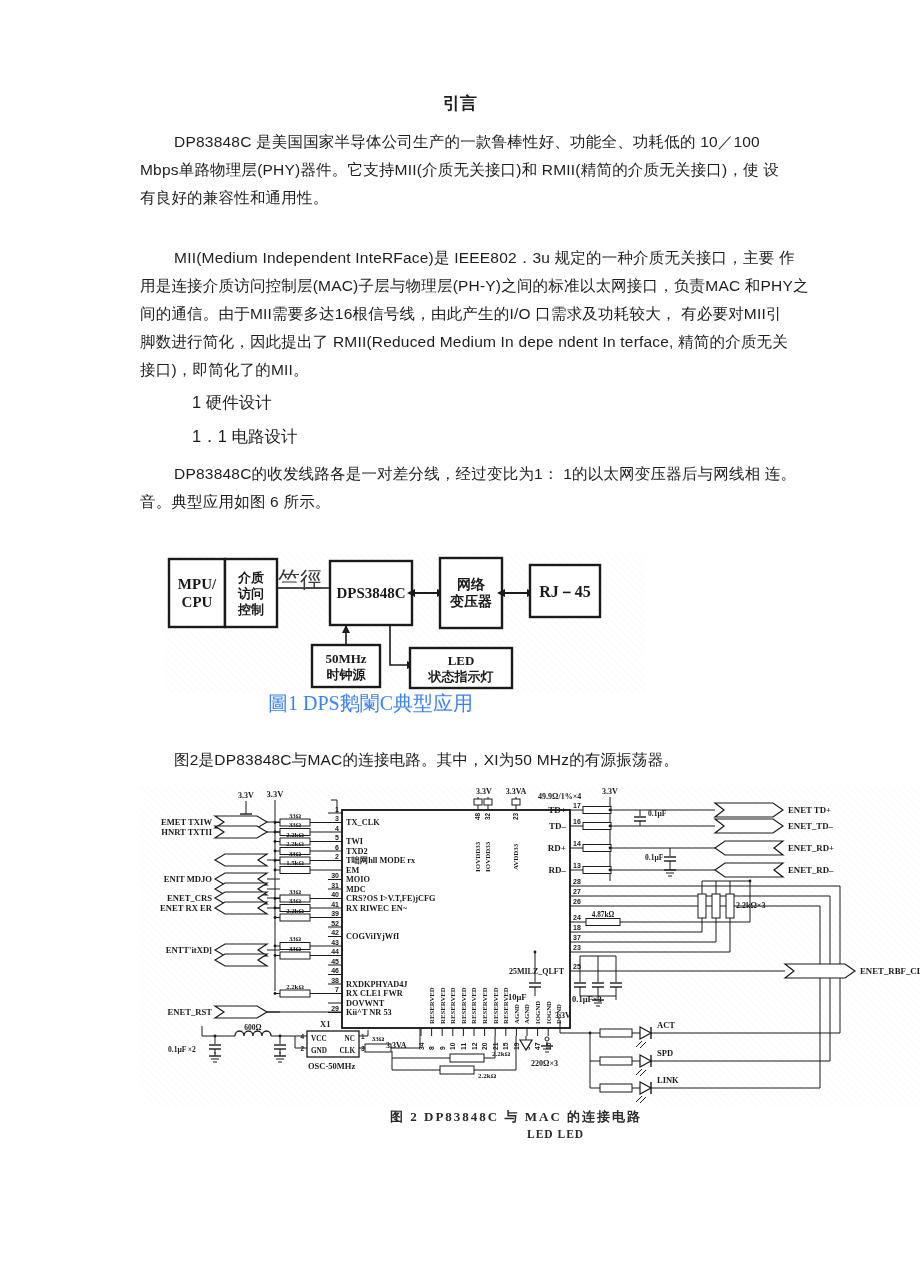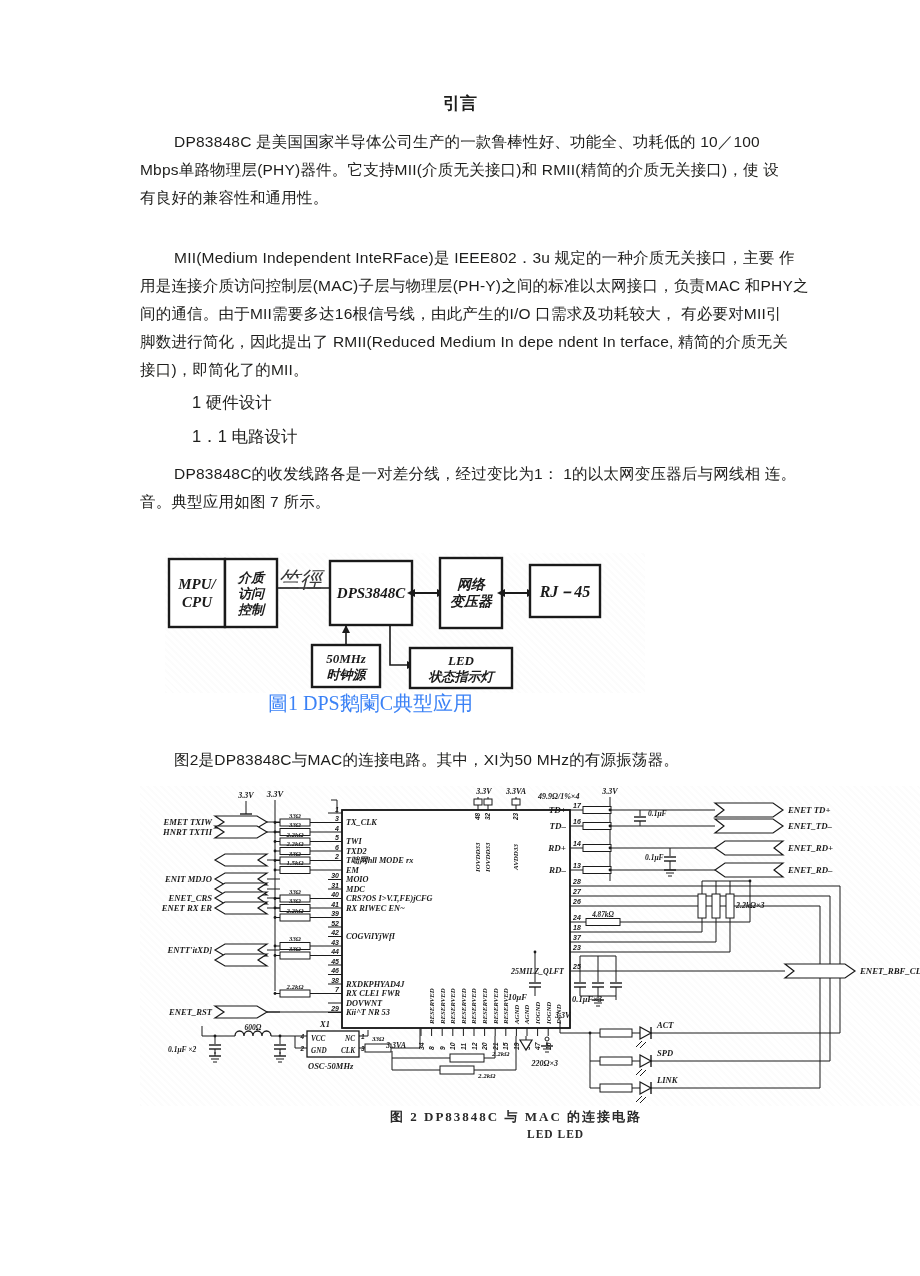--- a/index.html
+++ b/index.html
@@ -5,21 +5,21 @@
   html,body{margin:0;padding:0;background:#fff;}
   .page{position:relative;width:920px;height:1276px;background:#fff;overflow:hidden;
         font-family:"Liberation Sans","DejaVu Sans",sans-serif;color:#1d1d1b;border-radius:24px;}
   .doc-title{position:absolute;left:140px;top:92px;width:640px;text-align:center;
              font-size:17px;font-weight:700;}
   .para{position:absolute;left:140px;width:655px;font-size:15.5px;line-height:28px;}
   .tline{white-space:nowrap;letter-spacing:.2px;}
   .tline.ind{text-indent:2.2em;}
   .heading{position:absolute;left:172px;font-size:16.5px;font-weight:400;margin-left:20px;}
   .figwrap{position:absolute;background:
-     repeating-linear-gradient(45deg, rgba(60,60,60,0.015) 0 2px, transparent 2px 5px); font-style: italic;}
+     repeating-linear-gradient(45deg, rgba(60,60,60,0.015) 0 2px, transparent 2px 5px);}
   .fig-caption1{position:absolute;left:268px;top:690px;
      font-family:"Liberation Serif","DejaVu Serif",serif;font-size:20px;color:#3b82f6;}
   .fig-caption2{position:absolute;left:390px;top:1108px;
      font-family:"Liberation Serif","DejaVu Serif",serif;font-size:13px;font-weight:700;
      letter-spacing:2px;color:#2a2a2a;}
   .fig-caption2-sub{position:absolute;left:527px;top:1128px;
      font-family:"Liberation Serif","DejaVu Serif",serif;font-size:11.5px;font-weight:700;
      color:#2a2a2a;letter-spacing:1px;}
   svg text{user-select:none;}
 </style>
@@ -41,21 +41,21 @@
       <div class="tline">间的通信。由于MII需要多达16根信号线，由此产生的I/O 口需求及功耗较大， 有必要对MII引</div>
       <div class="tline">脚数进行简化，因此提出了 RMII(Reduced Medium In depe ndent In terface, 精简的介质无关</div>
       <div class="tline">接口)，即简化了的MII。</div>
     </div>
 
   <div class="heading" style="top:392px">1 硬件设计</div>
   <div class="heading" style="top:426px">1．1 电路设计</div>
 
   <div class="para" style="top:460px">
       <div class="tline ind">DP83848C的收发线路各是一对差分线，经过变比为1：  1的以太网变压器后与网线相 连。</div>
-      <div class="tline">音。典型应用如图 7 所示。</div>
+      <div class="tline">音。典型应用如图 6 所示。</div>
     </div>
 
   <div class="figwrap" style="left:165px;top:553px;width:480px;height:140px">
     <svg id="fig1" width="480" height="140" viewBox="0 0 480 140">
         <rect x="4" y="6" width="56" height="68" fill="#fff" stroke="#1a1a1a" stroke-width="2.4"></rect>
         <text x="32" y="36.25" font-size="15" font-family="&quot;Liberation Serif&quot;,&quot;DejaVu Serif&quot;,serif" font-weight="700" fill="#1a1a1a" text-anchor="middle">MPU/</text>
         <text x="32" y="54.25" font-size="15" font-family="&quot;Liberation Serif&quot;,&quot;DejaVu Serif&quot;,serif" font-weight="700" fill="#1a1a1a" text-anchor="middle">CPU</text>
         <rect x="60" y="6" width="52" height="68" fill="#fff" stroke="#1a1a1a" stroke-width="2.4"></rect>
         <text x="86" y="28.55" font-size="13" font-family="&quot;Liberation Serif&quot;,&quot;DejaVu Serif&quot;,serif" font-weight="700" fill="#1a1a1a" text-anchor="middle">介质</text>
         <text x="86" y="44.55" font-size="13" font-family="&quot;Liberation Serif&quot;,&quot;DejaVu Serif&quot;,serif" font-weight="700" fill="#1a1a1a" text-anchor="middle">访问</text>

